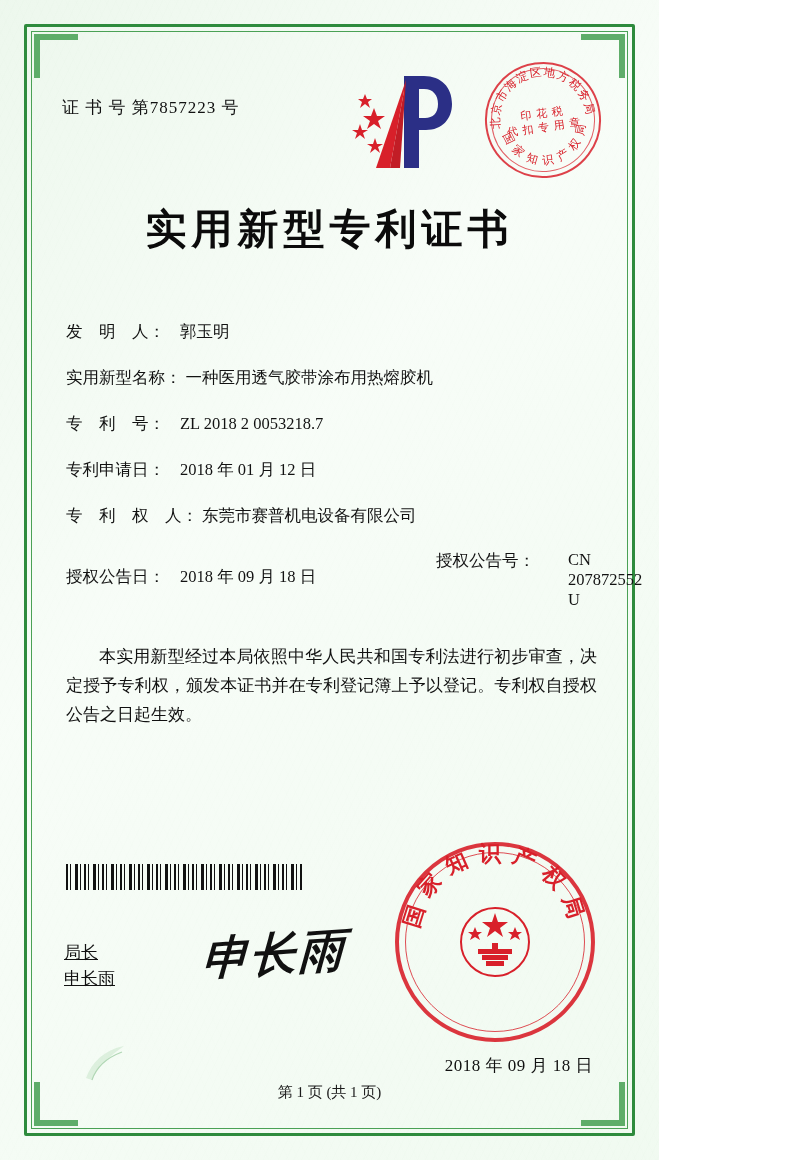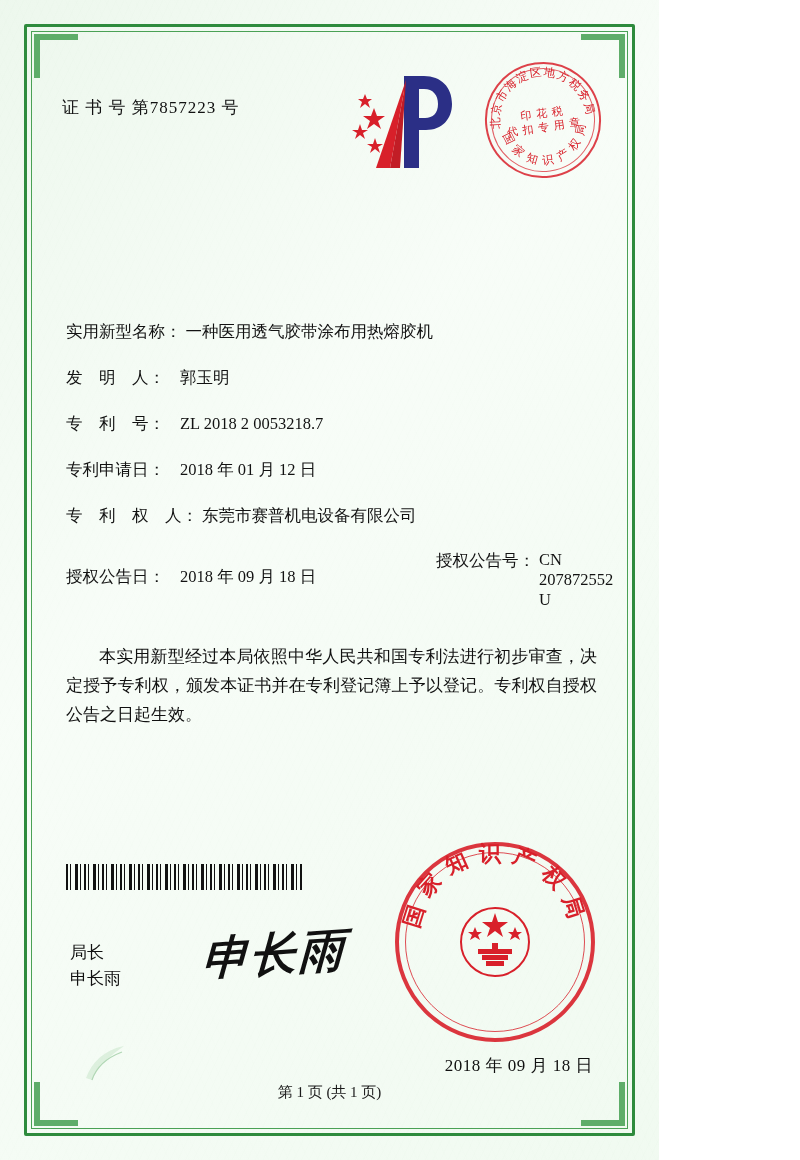--- a/index.html
+++ b/index.html
@@ -169,21 +169,21 @@
   .field-row.wide .field-value { max-width: 470px; }
 
   .grant-row {
     display: flex;
     align-items: flex-start;
     margin-bottom: 4px;
     font-size: 16.5px;
   }
   .grant-left { flex: 0 0 370px; display:flex;margin-top:16px; }
   .grant-left .field-label { flex: 0 0 110px; }
-  .grant-right { flex: 1 1 auto; display:flex; }
+  .grant-right { flex: 1 1 auto; display:flex;gap:29px; }
   .grant-right .field-label { flex: 0 0 96px; }
 
   
   .paragraphs {
     position: absolute;
     left: 14px;
     right: 10px;
     top: 590px;
     font-size: 17px;
     line-height: 29px;
@@ -211,25 +211,26 @@
       #111 9px, #111 12px,
       transparent 12px, transparent 14px,
       #111 14px, #111 15px,
       transparent 15px, transparent 18px
     );
   }
 
   
   .sig-block {
     position: absolute;
-    left: 18px;
+    left: 12px;
     top: 888px;
     font-size: 17px;
     line-height: 26px;
     color: #111;
+    text-decoration: underline;
   }
   .sig-hand {
     position: absolute;
     left: 150px;
     top: 872px;
     font-size: 46px;
     font-family: "DejaVu Serif", serif;
     font-style: italic;
     font-weight: bold;
     color: #111;
@@ -358,31 +359,32 @@
       <svg class="arc-text" viewBox="0 0 116 116" style="position:absolute;left:0;top:0;">
         <defs>
           <path id="arcBottom" d="M 16 60 A 42 42 0 0 0 100 60"></path>
         </defs>
         <text>
           <textPath href="#arcBottom" startOffset="50%" text-anchor="middle">国 家 知 识 产 权 局</textPath>
         </text>
       </svg>
     </div>
 
+    <div class="main-title">实用新型专利证书</div>
 
     <div class="fields">
+
+      <div class="field-row">
+        <div class="field-label">发　明　人：</div>
+        <div class="field-value">郭玉明</div>
+      </div>
 
       <div class="field-row">
         <div class="field-label">实用新型名称：</div>
         <div class="field-value">一种医用透气胶带涂布用热熔胶机</div>
-      </div>
-
-      <div class="field-row">
-        <div class="field-label">发　明　人：</div>
-        <div class="field-value">郭玉明</div>
       </div>
 
       <div class="field-row">
         <div class="field-label">专　利　号：</div>
         <div class="field-value">ZL 2018 2 0053218.7</div>
       </div>
 
       <div class="field-row">
         <div class="field-label">专利申请日：</div>
         <div class="field-value">2018 年 01 月 12 日</div>

